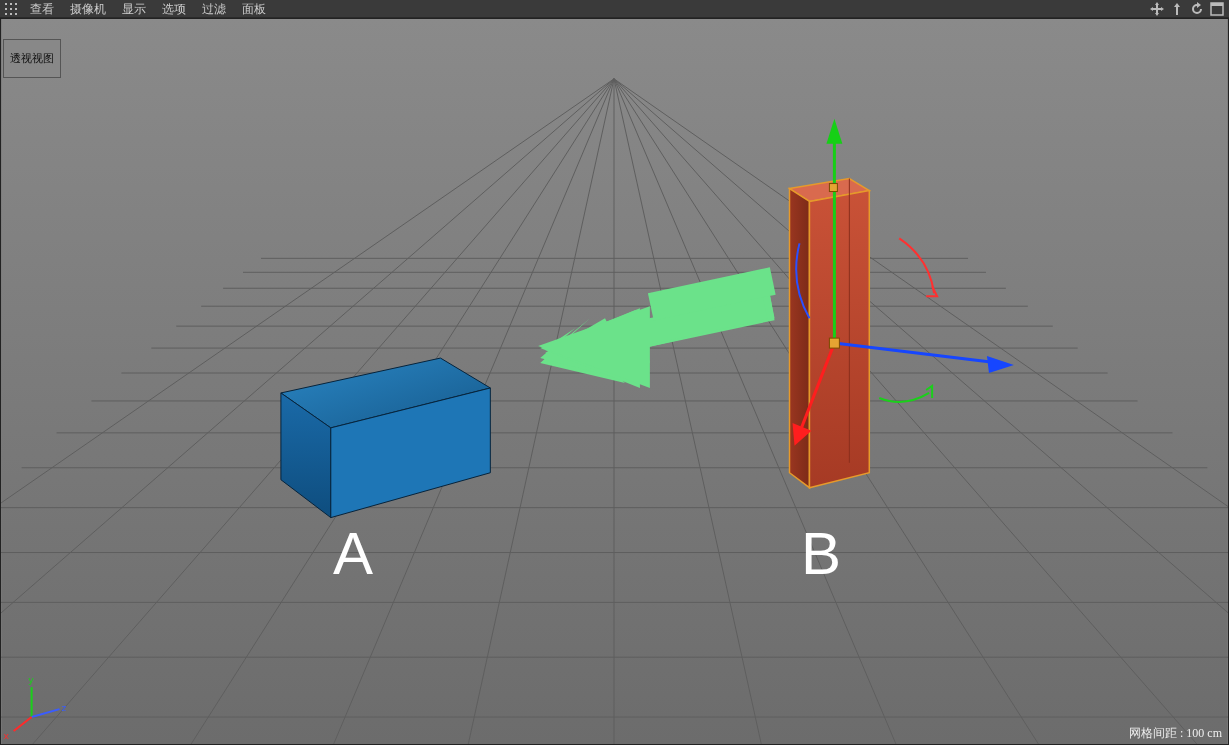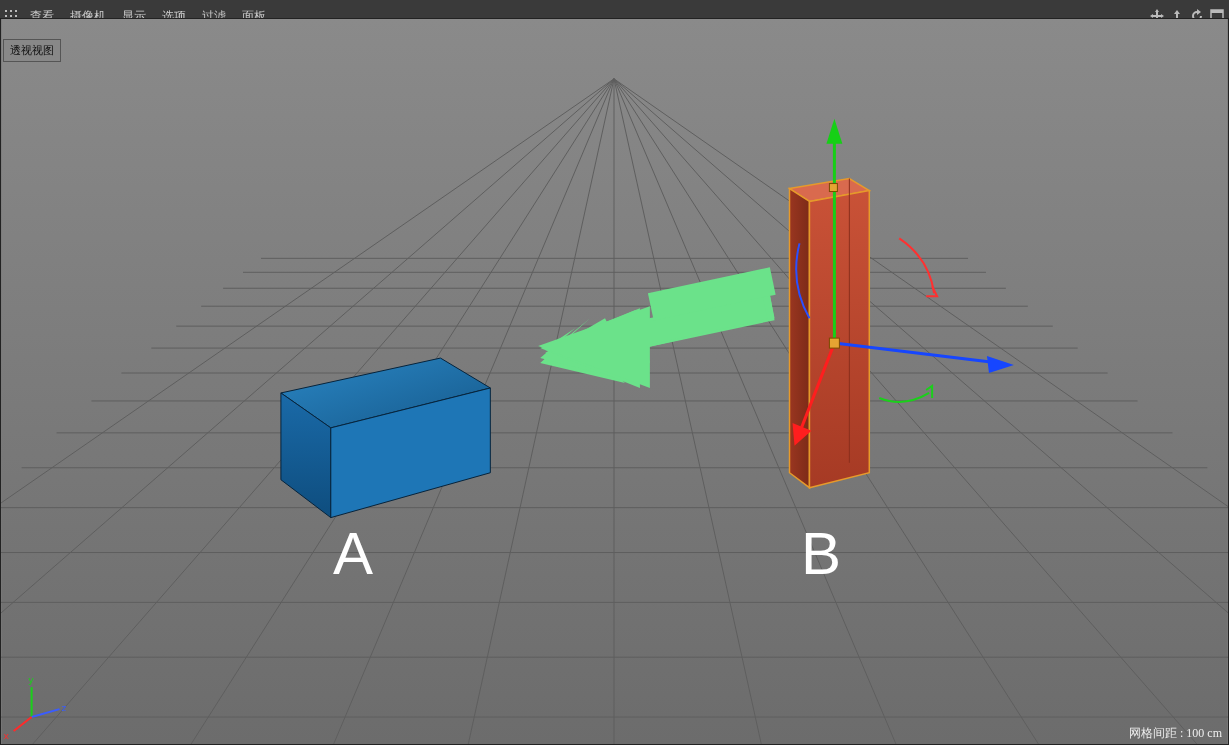--- a/index.html
+++ b/index.html
@@ -13,21 +13,21 @@
     color: #ddd;
     overflow: hidden;
     position: relative;
   }
   .menubar {
     height: 18px;
     background: #3a3a3a;
     border-bottom: 1px solid #2a2a2a;
     display: flex;
     align-items: center;
-    padding: 16px 4px;
+    padding: 1px 4px;
     user-select: none;
   }
   .menubar .menu-icon {
     width: 14px; height: 14px;
     display: inline-flex; align-items: center; justify-content: center;
     margin-right: 4px;
   }
   .menubar .menu-item {
     padding: 0 8px;
     cursor: default;
@@ -39,21 +39,21 @@
     width: 16px; height: 16px; margin-left: 4px;
     display: inline-flex; align-items: center; justify-content: center;
     color: #bbb;
   }
   .view-tab {
     position: absolute;
     top: 20px; left: 2px;
     background: #888;
     color: #111;
     font-size: 11px;
-    padding: 3px 6px;
+    padding: 11px 6px;
     border: 1px solid #555;
   }
   .viewport {
     position: absolute;
     top: 18px; left: 0; right: 0; bottom: 0;
     background: #7a7a7a;
     overflow: hidden;
     border: 1px solid #222;
   }
   .viewport svg.floor {

